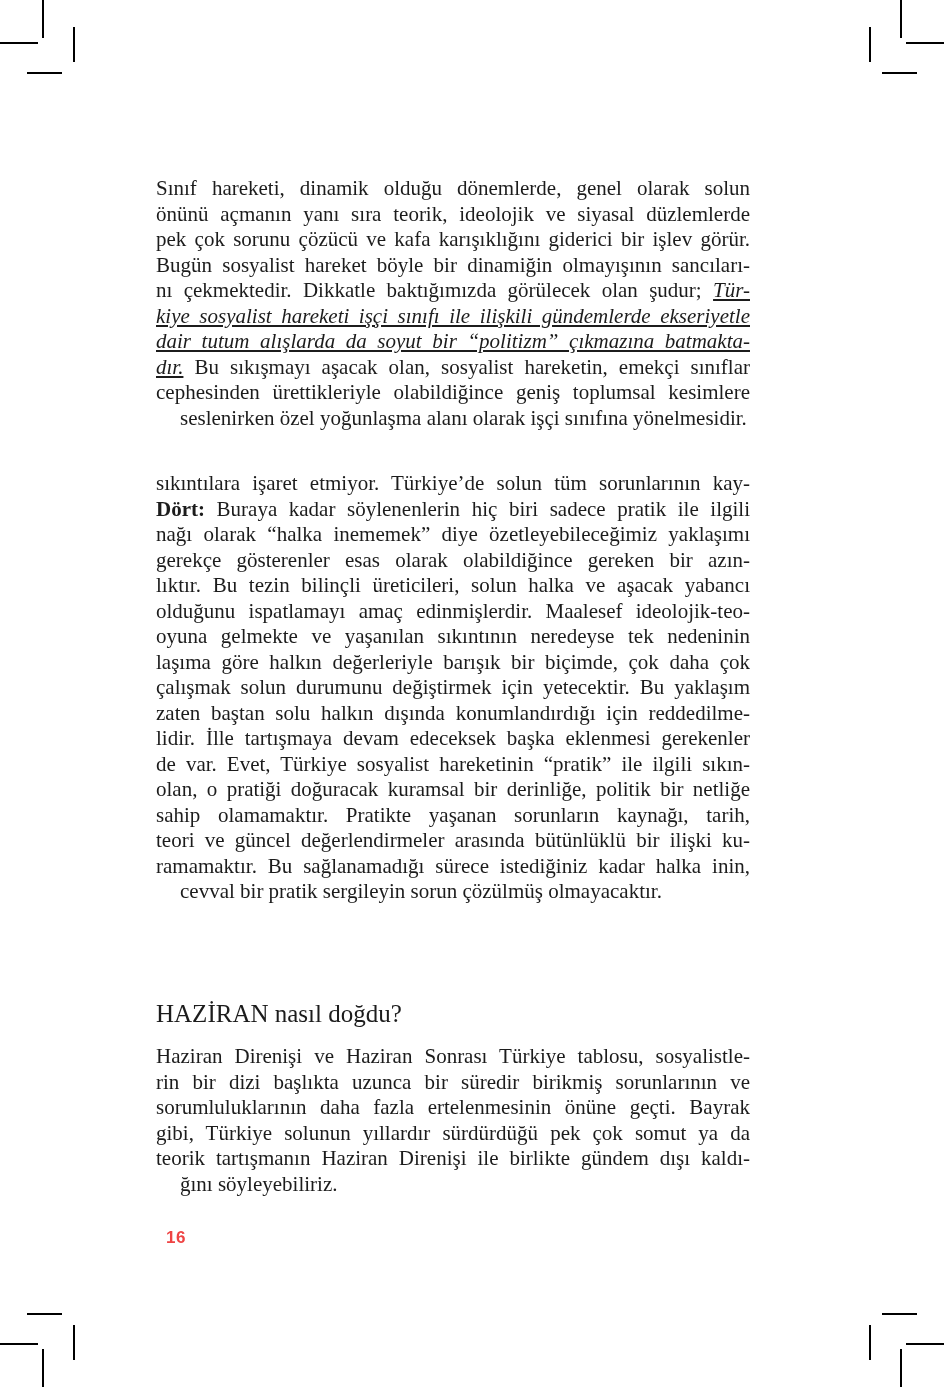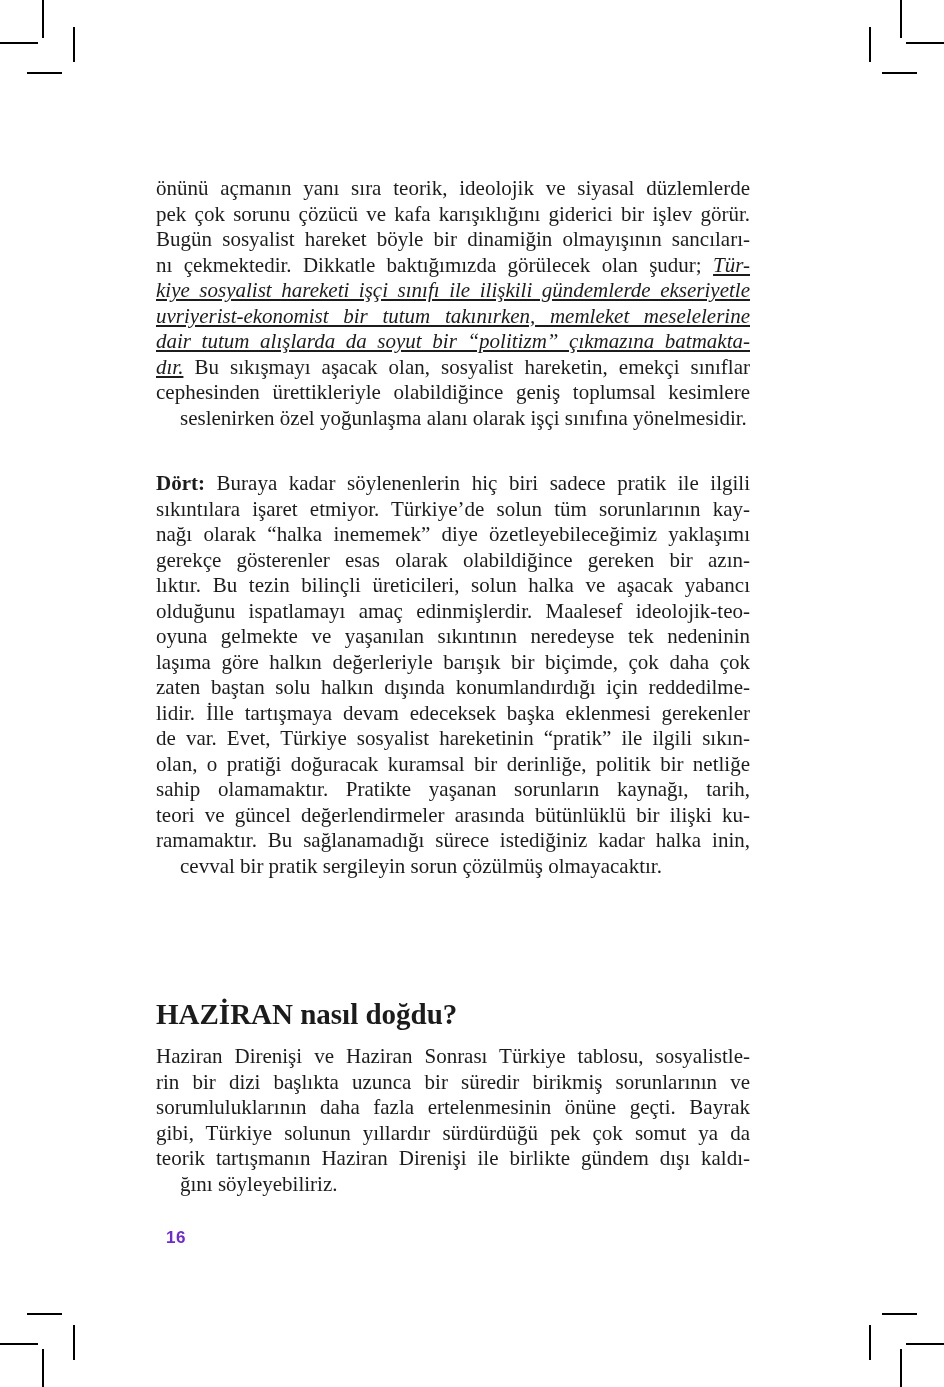--- a/index.html
+++ b/index.html
@@ -27,34 +27,34 @@
     white-space: normal;
   }
   .line.last { text-align-last: left; margin-left: 24px; }
   .it { font-style: italic; text-decoration: underline; }
   .bd { font-weight: bold; }
   .heading {
     position: absolute;
     left: 156px;
     top: 999px;
     margin: 0;
-    font-size: 29px;
-    font-weight: bold;
+    font-size: 25px;
+    font-weight: normal;
     line-height: 30px;
     color: #1c1c1c;
   }
   .pagenum {
     position: absolute;
     left: 166px;
     top: 1228px;
     font-family: "Liberation Sans", sans-serif;
     font-weight: bold;
     font-size: 17px;
     letter-spacing: 0.5px;
-    color: #6d28d9;
+    color: #ef4444;
   }
 </style>
 </head>
 <body>
 
 <div class="page">
 
   <div class="mark" style="left:42px; top:0; width:2px; height:38px;"></div>
   <div class="mark" style="left:0; top:42px; width:38px; height:2px;"></div>
   <div class="mark" style="left:73px; top:27px; width:2px; height:35px;"></div>
@@ -69,40 +69,41 @@
   <div class="mark" style="left:0; top:1343px; width:38px; height:2px;"></div>
   <div class="mark" style="left:73px; top:1325px; width:2px; height:35px;"></div>
   <div class="mark" style="left:27px; top:1313px; width:35px; height:2px;"></div>
 
   <div class="mark" style="left:900px; top:1349px; width:2px; height:38px;"></div>
   <div class="mark" style="left:906px; top:1343px; width:38px; height:2px;"></div>
   <div class="mark" style="left:869px; top:1325px; width:2px; height:35px;"></div>
   <div class="mark" style="left:882px; top:1313px; width:35px; height:2px;"></div>
 
   <div class="textblock" style="top:176px;">
+      <div class="line"><span>Sınıf hareketi, dinamik olduğu dönemlerde, genel olarak solun</span></div>
       <div class="line"><span>önünü açmanın yanı sıra teorik, ideolojik ve siyasal düzlemlerde</span></div>
       <div class="line"><span>pek çok sorunu çözücü ve kafa karışıklığını giderici bir işlev görür.</span></div>
       <div class="line"><span>Bugün sosyalist hareket böyle bir dinamiğin olmayışının sancıları-</span></div>
       <div class="line"><span>nı çekmektedir. Dikkatle baktığımızda görülecek olan şudur; </span><span class="it">Tür-</span></div>
       <div class="line"><span class="it">kiye sosyalist hareketi işçi sınıfı ile ilişkili gündemlerde ekseriyetle</span></div>
-      <div class="line"><span class="it">uvriyerist-ekonomist bir tutum takınırken, memleket meselelerine</span></div>
       <div class="line"><span class="it">dair tutum alışlarda da soyut bir “politizm” çıkmazına batmakta-</span></div>
       <div class="line"><span class="it">dır.</span><span> Bu sıkışmayı aşacak olan, sosyalist hareketin, emekçi sınıflar</span></div>
       <div class="line"><span>cephesinden ürettikleriyle olabildiğince geniş toplumsal kesimlere</span></div>
       <div class="line last"><span>seslenirken özel yoğunlaşma alanı olarak işçi sınıfına yönelmesidir.</span></div>
     </div>
   <div class="textblock" style="top:471px;">
+      <div class="line"><span>sıkıntılara işaret etmiyor. Türkiye’de solun tüm sorunlarının kay-</span></div>
       <div class="line"><span class="bd">Dört:</span><span> Buraya kadar söylenenlerin hiç biri sadece pratik ile ilgili</span></div>
-      <div class="line"><span>sıkıntılara işaret etmiyor. Türkiye’de solun tüm sorunlarının kay-</span></div>
       <div class="line"><span>nağı olarak “halka inememek” diye özetleyebileceğimiz yaklaşımı</span></div>
       <div class="line"><span>gerekçe gösterenler esas olarak olabildiğince gereken bir azın-</span></div>
       <div class="line"><span>lıktır. Bu tezin bilinçli üreticileri, solun halka ve aşacak yabancı</span></div>
       <div class="line"><span>olduğunu ispatlamayı amaç edinmişlerdir. Maalesef ideolojik-teo-</span></div>
       <div class="line"><span>oyuna gelmekte ve yaşanılan sıkıntının neredeyse tek nedeninin</span></div>
       <div class="line"><span>laşıma göre halkın değerleriyle barışık bir biçimde, çok daha çok</span></div>
+      <div class="line"><span>çalışmak solun durumunu değiştirmek için yetecektir. Bu yaklaşım</span></div>
       <div class="line"><span>zaten baştan solu halkın dışında konumlandırdığı için reddedilme-</span></div>
       <div class="line"><span>lidir. İlle tartışmaya devam edeceksek başka eklenmesi gerekenler</span></div>
       <div class="line"><span>de var. Evet, Türkiye sosyalist hareketinin “pratik” ile ilgili sıkın-</span></div>
       <div class="line"><span>olan, o pratiği doğuracak kuramsal bir derinliğe, politik bir netliğe</span></div>
       <div class="line"><span>sahip olamamaktır.  Pratikte yaşanan sorunların kaynağı, tarih,</span></div>
       <div class="line"><span>teori ve güncel değerlendirmeler arasında bütünlüklü bir ilişki ku-</span></div>
       <div class="line"><span>ramamaktır. Bu sağlanamadığı sürece istediğiniz kadar halka inin,</span></div>
       <div class="line last"><span>cevval bir pratik sergileyin sorun çözülmüş olmayacaktır.</span></div>
     </div>
 

